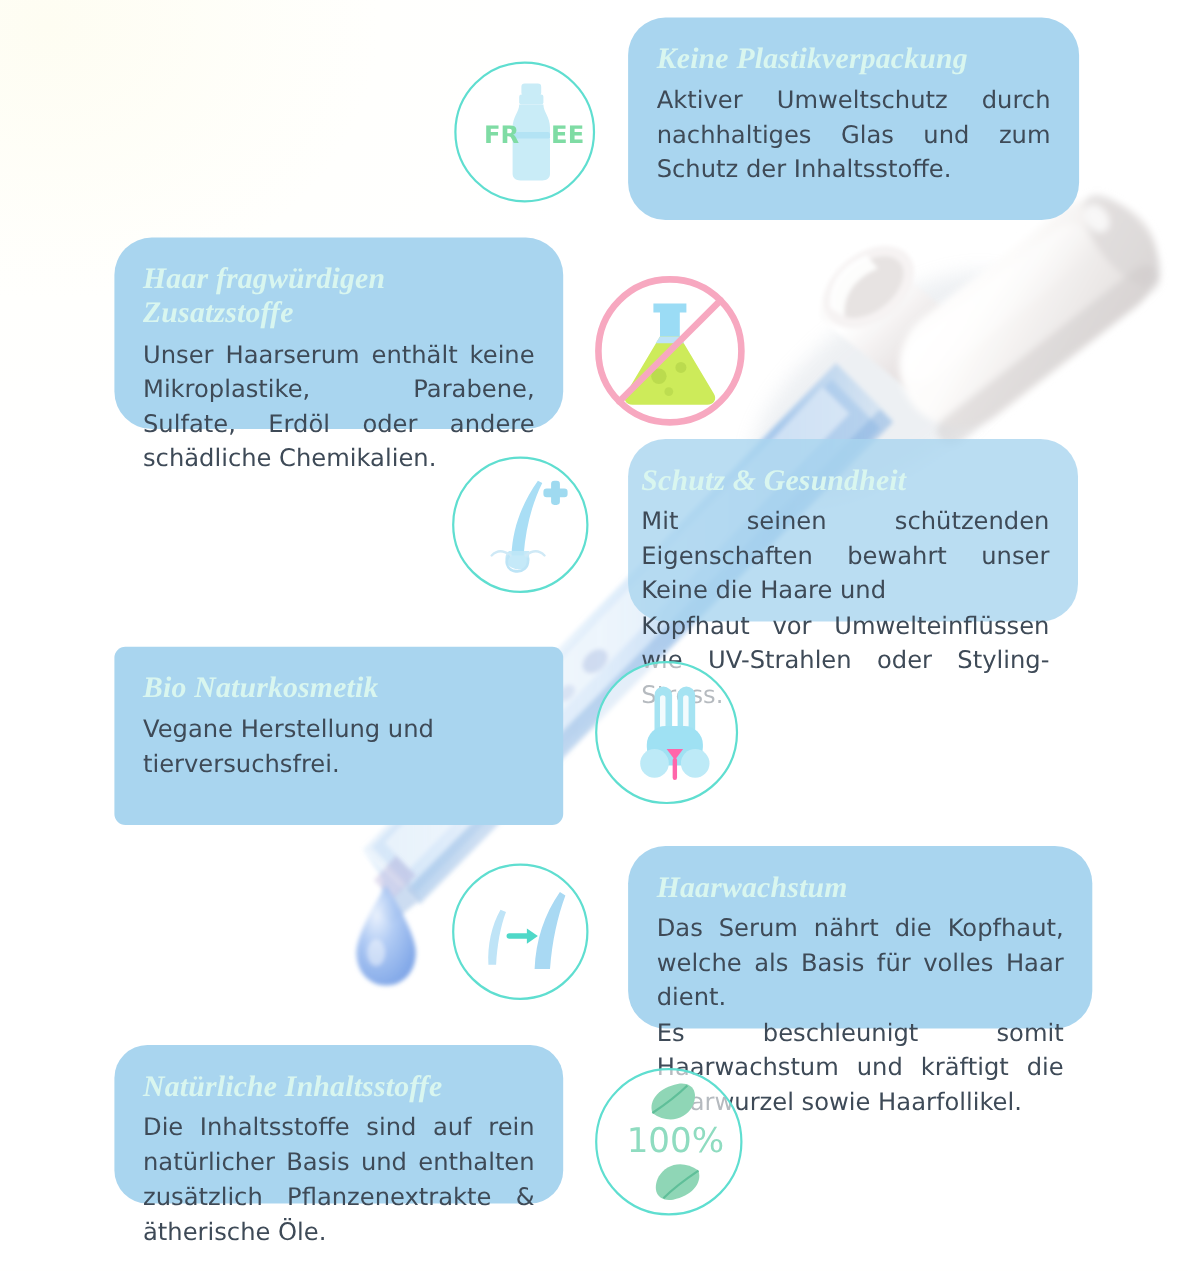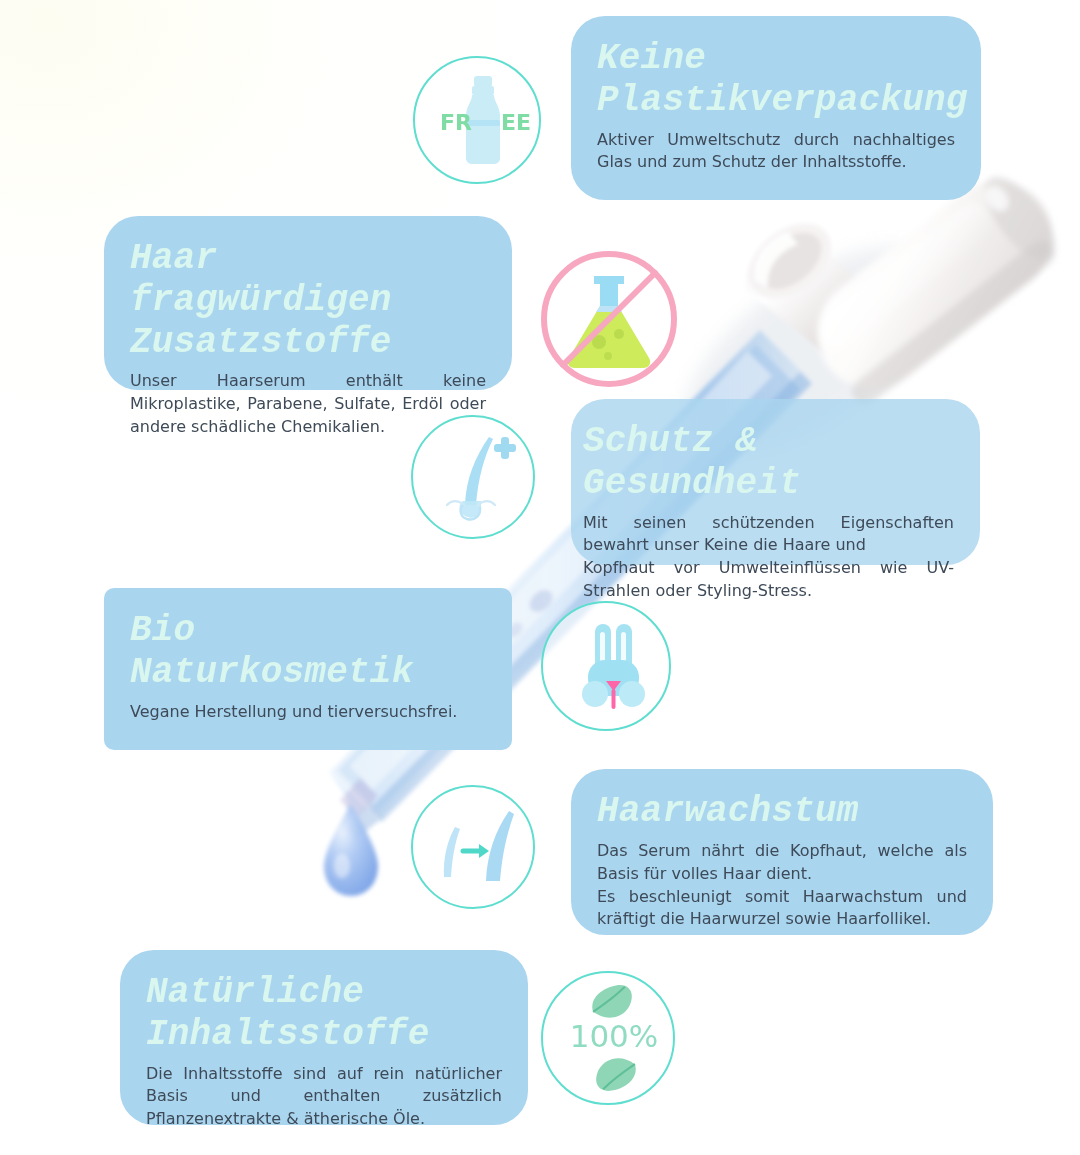--- a/index.html
+++ b/index.html
@@ -39,33 +39,33 @@
   .card {
     position: absolute;
     background: #a9d5ef;
     border-radius: 34px;
     z-index: 3;
     padding: 22px 26px 18px 26px;
   }
   .card.translucent { background: rgba(169, 213, 239, 0.80); }
 
   .card-title {
-    font-family: Liberation Mono, monospace;
+    font-family: Liberation Serif, serif;
     font-style: italic;
     font-weight: bold;
-    font-size: 36px;
+    font-size: 27px;
     line-height: 1.16;
     color: #d9f6ef;
     letter-spacing: 0.2px;
     margin-bottom: 7px;
   }
 
   .card-body {
     font-family: "DejaVu Sans", sans-serif;
-    font-size: 16px;
+    font-size: 22px;
     line-height: 1.43;
     color: #3e4a57;
     text-align: justify;
     text-justify: inter-word;
   }
 
   
   .icon-circle {
     position: absolute;
     border-radius: 50%;
@@ -289,21 +289,21 @@
 
       <path d="M30 34 C22 48, 18 66, 19 84 L26 84 C27 66, 30 49, 35 36 Z" fill="#bfe4f7"></path>
 
       <path d="M84 18 C70 38, 62 62, 61 88 L75 88 C77 62, 82 40, 89 21 Z" fill="#a9d9f3"></path>
 
       <line x1="38" y1="58" x2="56" y2="58" stroke="#4fd8c8" stroke-width="5" stroke-linecap="round"></line>
       <path d="M54 51 L64 58 L54 65 Z" fill="#4fd8c8"></path>
     </svg>
   </div>
 
-  <div class="card" style="left:120px; top:950px; width:408px; height:175px;">
+  <div class="card" style="left:104px; top:950px; width:408px; height:144px;border-radius:30px;">
     <div class="card-title">Natürliche Inhaltsstoffe</div>
     <div class="card-body">Die Inhaltsstoffe sind auf rein natürlicher Basis und enthalten zusätzlich Pflanzenextrakte &amp; ätherische Öle.</div>
   </div>
 
   <div class="icon-circle" style="left:541px; top:971px; width:134px; height:134px;">
     <svg width="118" height="118" viewBox="0 0 118 118">
 
       <g transform="translate(59,26) rotate(-18)">
         <path d="M-22 0 C-22 -13, -8 -20, 8 -18 C22 -16, 24 -4, 14 6 C4 15, -12 14, -22 0 Z" fill="#8fd6b6"></path>
         <path d="M-22 0 C-8 -4, 6 -9, 16 -14" fill="none" stroke="#5fbf99" stroke-width="2"></path>

